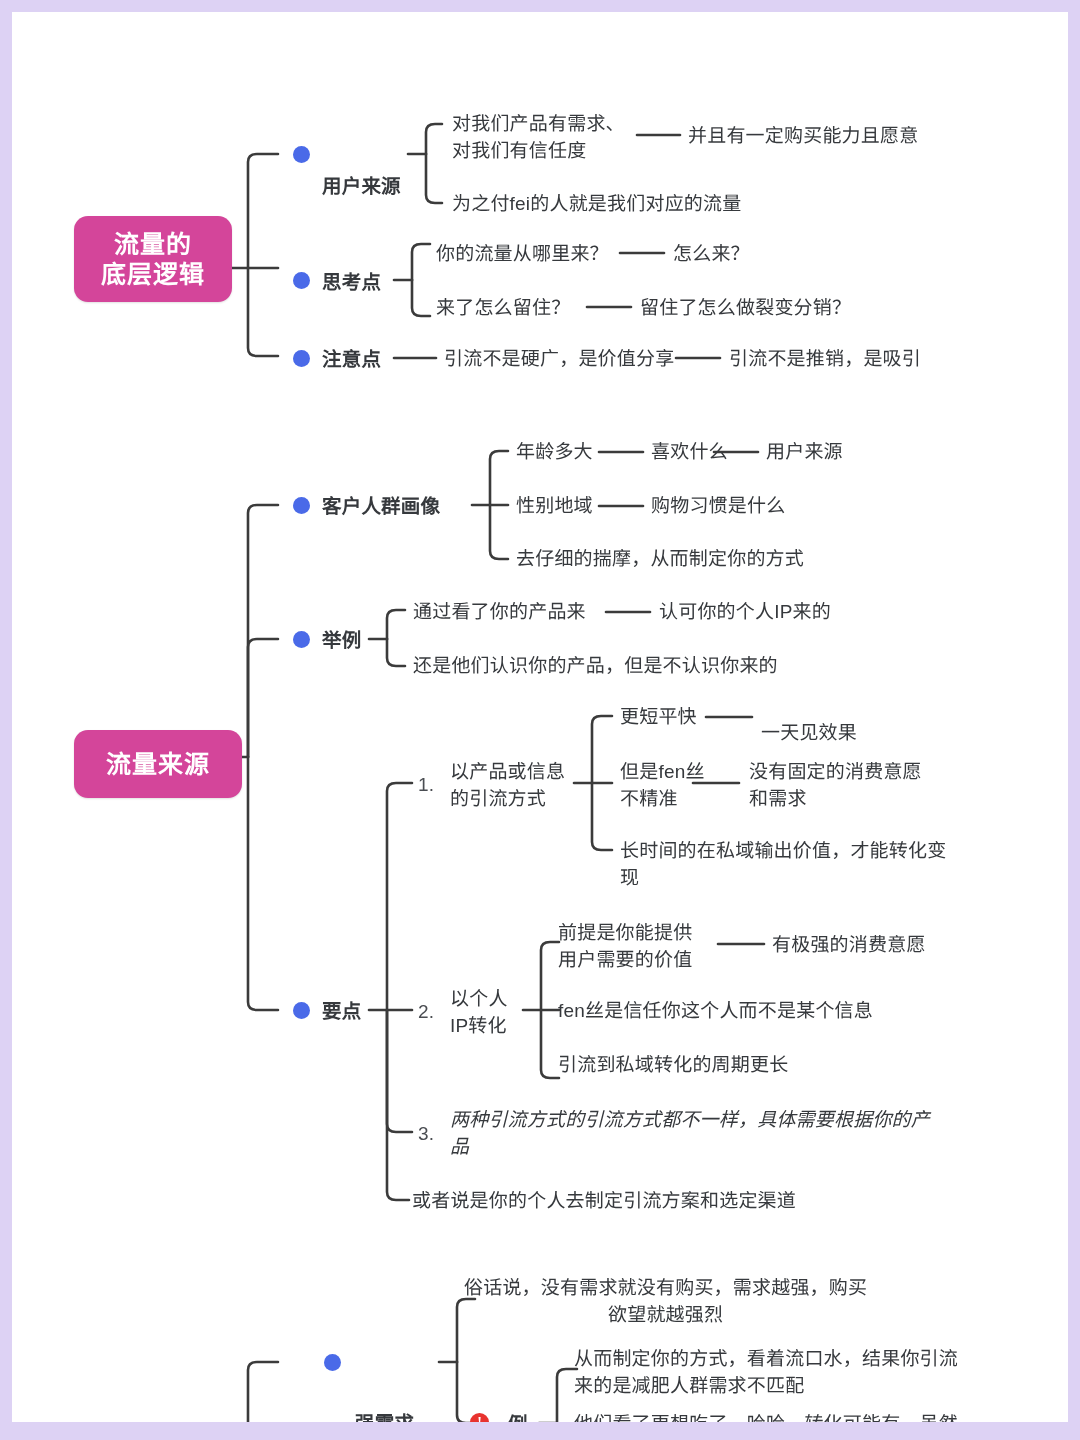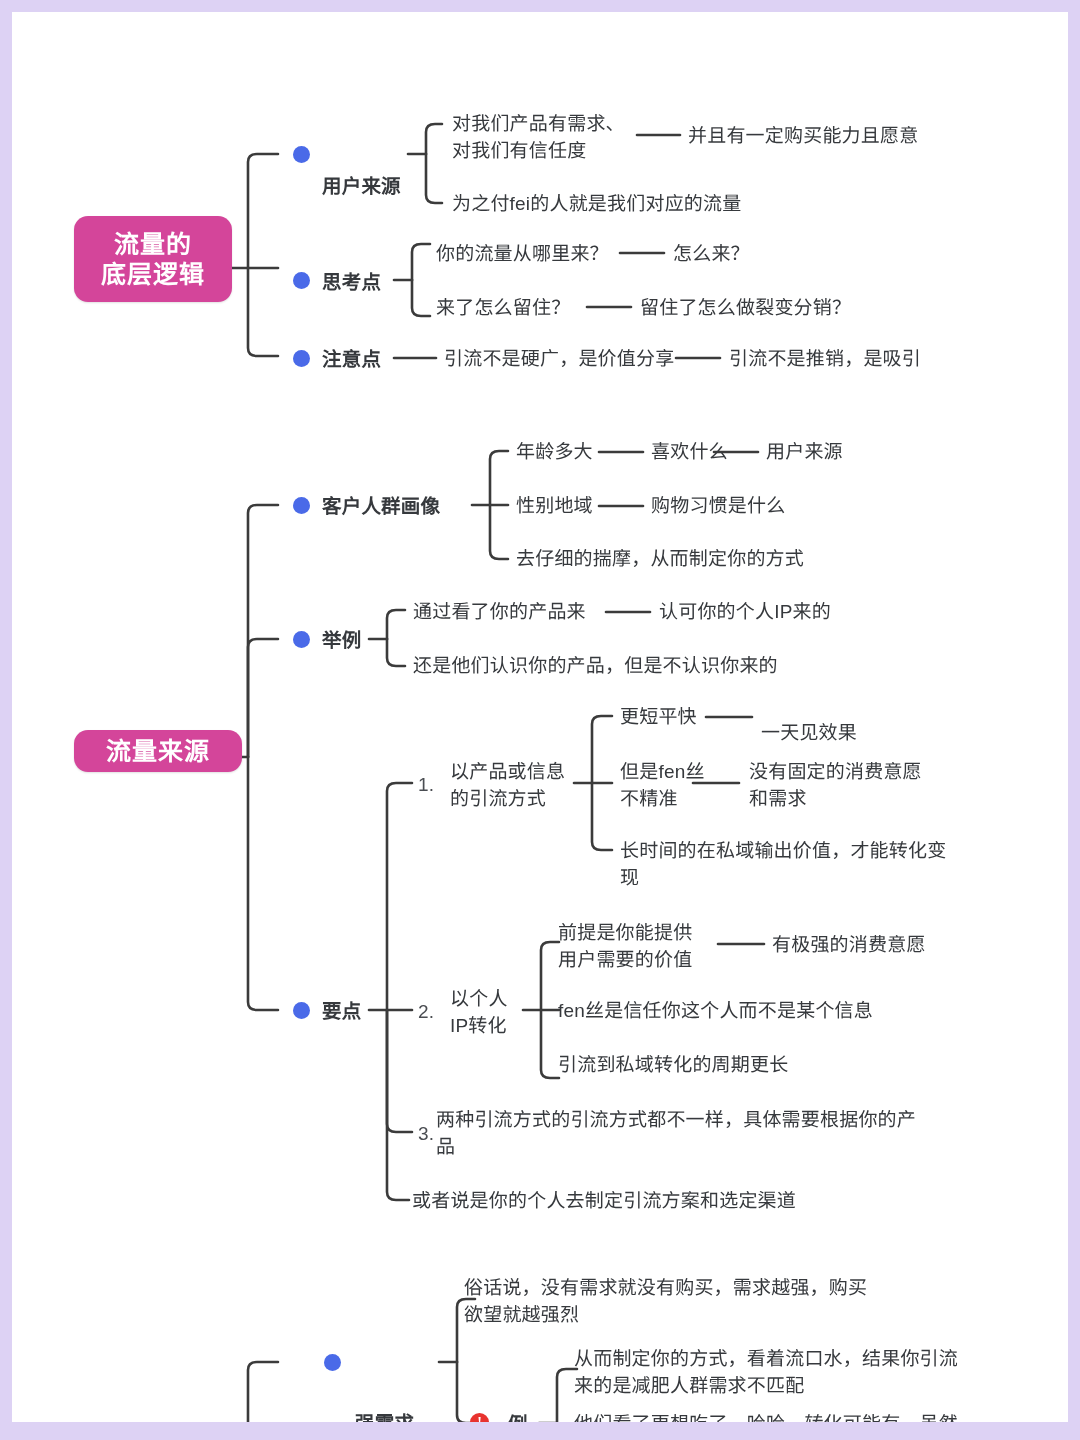--- a/index.html
+++ b/index.html
@@ -150,21 +150,21 @@
       </g>
     </svg>
 
     <div class="root-node" style="left:62px;top:204px;width:158px;height:86px;">
       <div>
         <span class="rl">流量的</span>
         <span class="rl">底层逻辑</span>
       </div>
     </div>
 
-    <div class="root-node" style="left:62px;top:718px;width:168px;height:42px;">
+    <div class="root-node" style="left:62px;top:718px;width:168px;height:68px;">
       <div>
         <span class="rl">流量来源</span>
       </div>
     </div>
 
     <div class="dot" style="left:281px;top:134px;"></div>
     <div class="node b" style="left:310px;top:131px;margin-top:30px;">用户来源</div>
 
     <div class="node" style="left:440px;top:99px;">对我们产品有需求、
 对我们有信任度</div>
@@ -219,29 +219,29 @@
     <div class="node num" style="left:406px;top:987px;">2.</div>
     <div class="node" style="left:438px;top:974px;">以个人
 IP转化</div>
     <div class="node" style="left:546px;top:908px;">前提是你能提供
 用户需要的价值</div>
     <div class="node" style="left:760px;top:920px;text-align:right;">有极强的消费意愿</div>
     <div class="node" style="left:546px;top:986px;">fen丝是信任你这个人而不是某个信息</div>
     <div class="node" style="left:546px;top:1040px;">引流到私域转化的周期更长</div>
 
     <div class="node num" style="left:406px;top:1109px;">3.</div>
-    <div class="node" style="left:424px;top:1095px;">两种引流方式的引流方式都不一样，具体需要根据你的产
+    <div class="node" style="left:438px;top:1095px;font-style:italic;">两种引流方式的引流方式都不一样，具体需要根据你的产
 品</div>
 
     <div class="node" style="left:400px;top:1176px;">或者说是你的个人去制定引流方案和选定渠道</div>
 
     <div class="dot" style="left:312px;top:1342px;"></div>
     <div class="node b" style="left:343px;top:1398px;">强需求</div>
 
-    <div class="node" style="left:452px;top:1263px;">俗话说，没有需求就没有购买，需求越强，购买
+    <div class="node" style="left:452px;top:1263px;text-align:center;">俗话说，没有需求就没有购买，需求越强，购买
 欲望就越强烈</div>
 
     <div class="warn" style="left:458px;top:1401px;">!</div>
     <div class="node b" style="left:496px;top:1399px;">例</div>
 
     <div class="node" style="left:562px;top:1334px;">从而制定你的方式，看着流口水，结果你引流
 来的是减肥人群需求不匹配</div>
     <div class="node" style="left:562px;top:1399px;">他们看了更想吃了，哈哈，转化可能有，虽然</div>
 
   </div>

